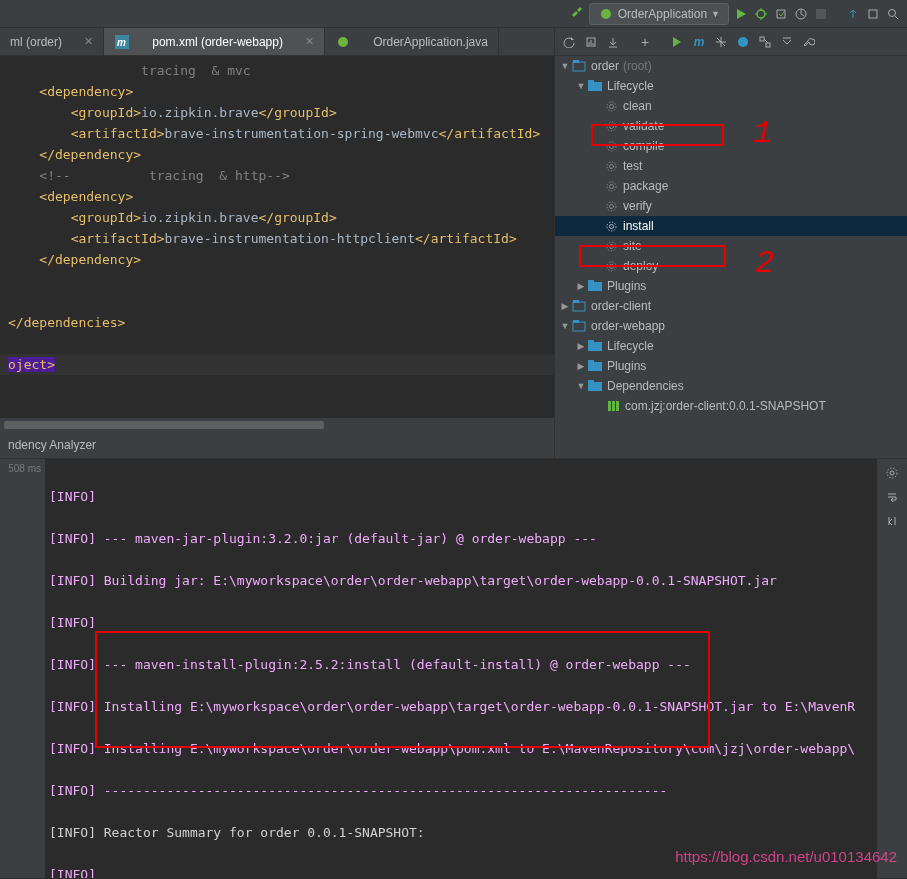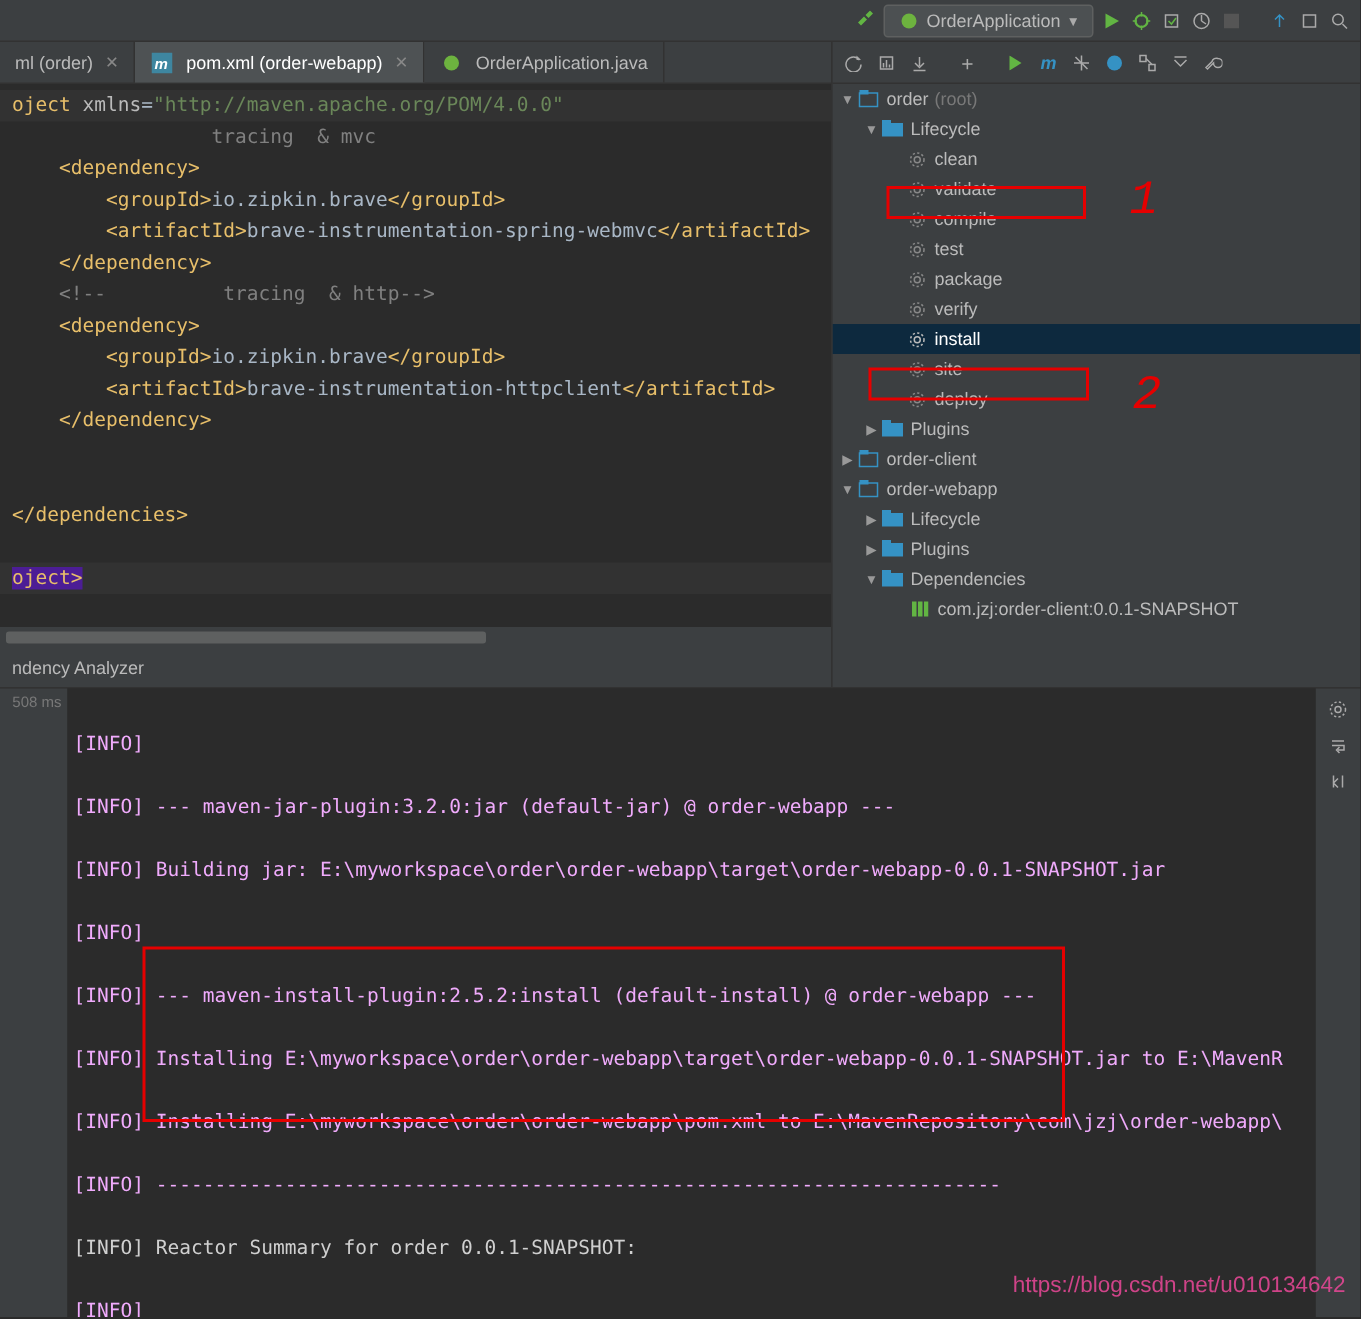--- a/index.html
+++ b/index.html
@@ -3,21 +3,21 @@
 <meta charset="utf-8">
 <style>
 * { margin: 0; padding: 0; box-sizing: border-box; }
 body { font-family: "Segoe UI", Arial, sans-serif; font-size: 12px; background: #2b2b2b; color: #a9b7c6; width: 907px; height: 879px; overflow: hidden; position: relative; }
 .toolbar-top { height: 28px; background: #3c3f41; display: flex; align-items: center; justify-content: flex-end; padding: 12px 6px; gap: 4px; border-bottom: 1px solid #323232; }
 .run-config { background: #4c5052; border: 1px solid #5e6060; border-radius: 3px; padding: 2px 8px; display: flex; align-items: center; gap: 4px; color: #bbb; }
 .ic { width: 16px; height: 16px; display: inline-flex; align-items: center; justify-content: center; }
 .main { display: flex; height: 430px; }
 .editor-pane { width: 555px; display: flex; flex-direction: column; border-right: 1px solid #323232; }
 .tabs { height: 28px; background: #3c3f41; display: flex; align-items: stretch; border-bottom: 1px solid #323232; }
-.tab { padding: 0 10px; display: flex; align-items: center; gap: 8px; color: #bbb; border-right: 1px solid #323232; cursor: pointer; font-size: 12px; }
+.tab { padding: 0 10px; display: flex; align-items: center; gap: 22px; color: #bbb; border-right: 1px solid #323232; cursor: pointer; font-size: 12px; }
 .tab.active { background: #4e5254; color: #fff; }
 .tab .close { color: #888; font-size: 11px; }
 .code { flex: 1; background: #2b2b2b; font-family: "Consolas", monospace; font-size: 13px; padding: 4px 0; overflow: hidden; }
 .cline { padding: 0 8px; white-space: pre; line-height: 21px; }
 .xml-tag { color: #e8bf6a; }
 .xml-attr { color: #bababa; }
 .xml-val { color: #6a8759; }
 .xml-text { color: #a9b7c6; }
 .xml-comment { color: #808080; }
 .caret-line { background: #323232; }
@@ -135,21 +135,20 @@
         <span class="ic">
             <svg width="12" height="12">
               <circle cx="6" cy="6" r="5" fill="#6db33f"></circle>
             </svg>
           </span>
         <span>OrderApplication.java</span>
       </div>
     </div>
 
     <div class="code">
-      <div class="cline caret-line"><span class="xml-tag">oject </span><span class="xml-attr">xmlns</span><span class="xml-text">=</span><span class="xml-val">"http://maven.apache.org/POM/4.0.0"</span></div>
       <div class="cline"><span class="xml-comment">                 tracing  &amp; mvc  </span></div>
       <div class="cline">    <span class="xml-tag">&lt;dependency&gt;</span></div>
       <div class="cline">        <span class="xml-tag">&lt;groupId&gt;</span><span class="xml-text">io.zipkin.brave</span><span class="xml-tag">&lt;/groupId&gt;</span></div>
       <div class="cline">        <span class="xml-tag">&lt;artifactId&gt;</span><span class="xml-text">brave-instrumentation-spring-webmvc</span><span class="xml-tag">&lt;/artifactId&gt;</span></div>
       <div class="cline">    <span class="xml-tag">&lt;/dependency&gt;</span></div>
       <div class="cline">    <span class="xml-comment">&lt;!--          tracing  &amp; http--&gt;</span></div>
       <div class="cline">    <span class="xml-tag">&lt;dependency&gt;</span></div>
       <div class="cline">        <span class="xml-tag">&lt;groupId&gt;</span><span class="xml-text">io.zipkin.brave</span><span class="xml-tag">&lt;/groupId&gt;</span></div>
       <div class="cline">        <span class="xml-tag">&lt;artifactId&gt;</span><span class="xml-text">brave-instrumentation-httpclient</span><span class="xml-tag">&lt;/artifactId&gt;</span></div>
       <div class="cline">    <span class="xml-tag">&lt;/dependency&gt;</span></div>

